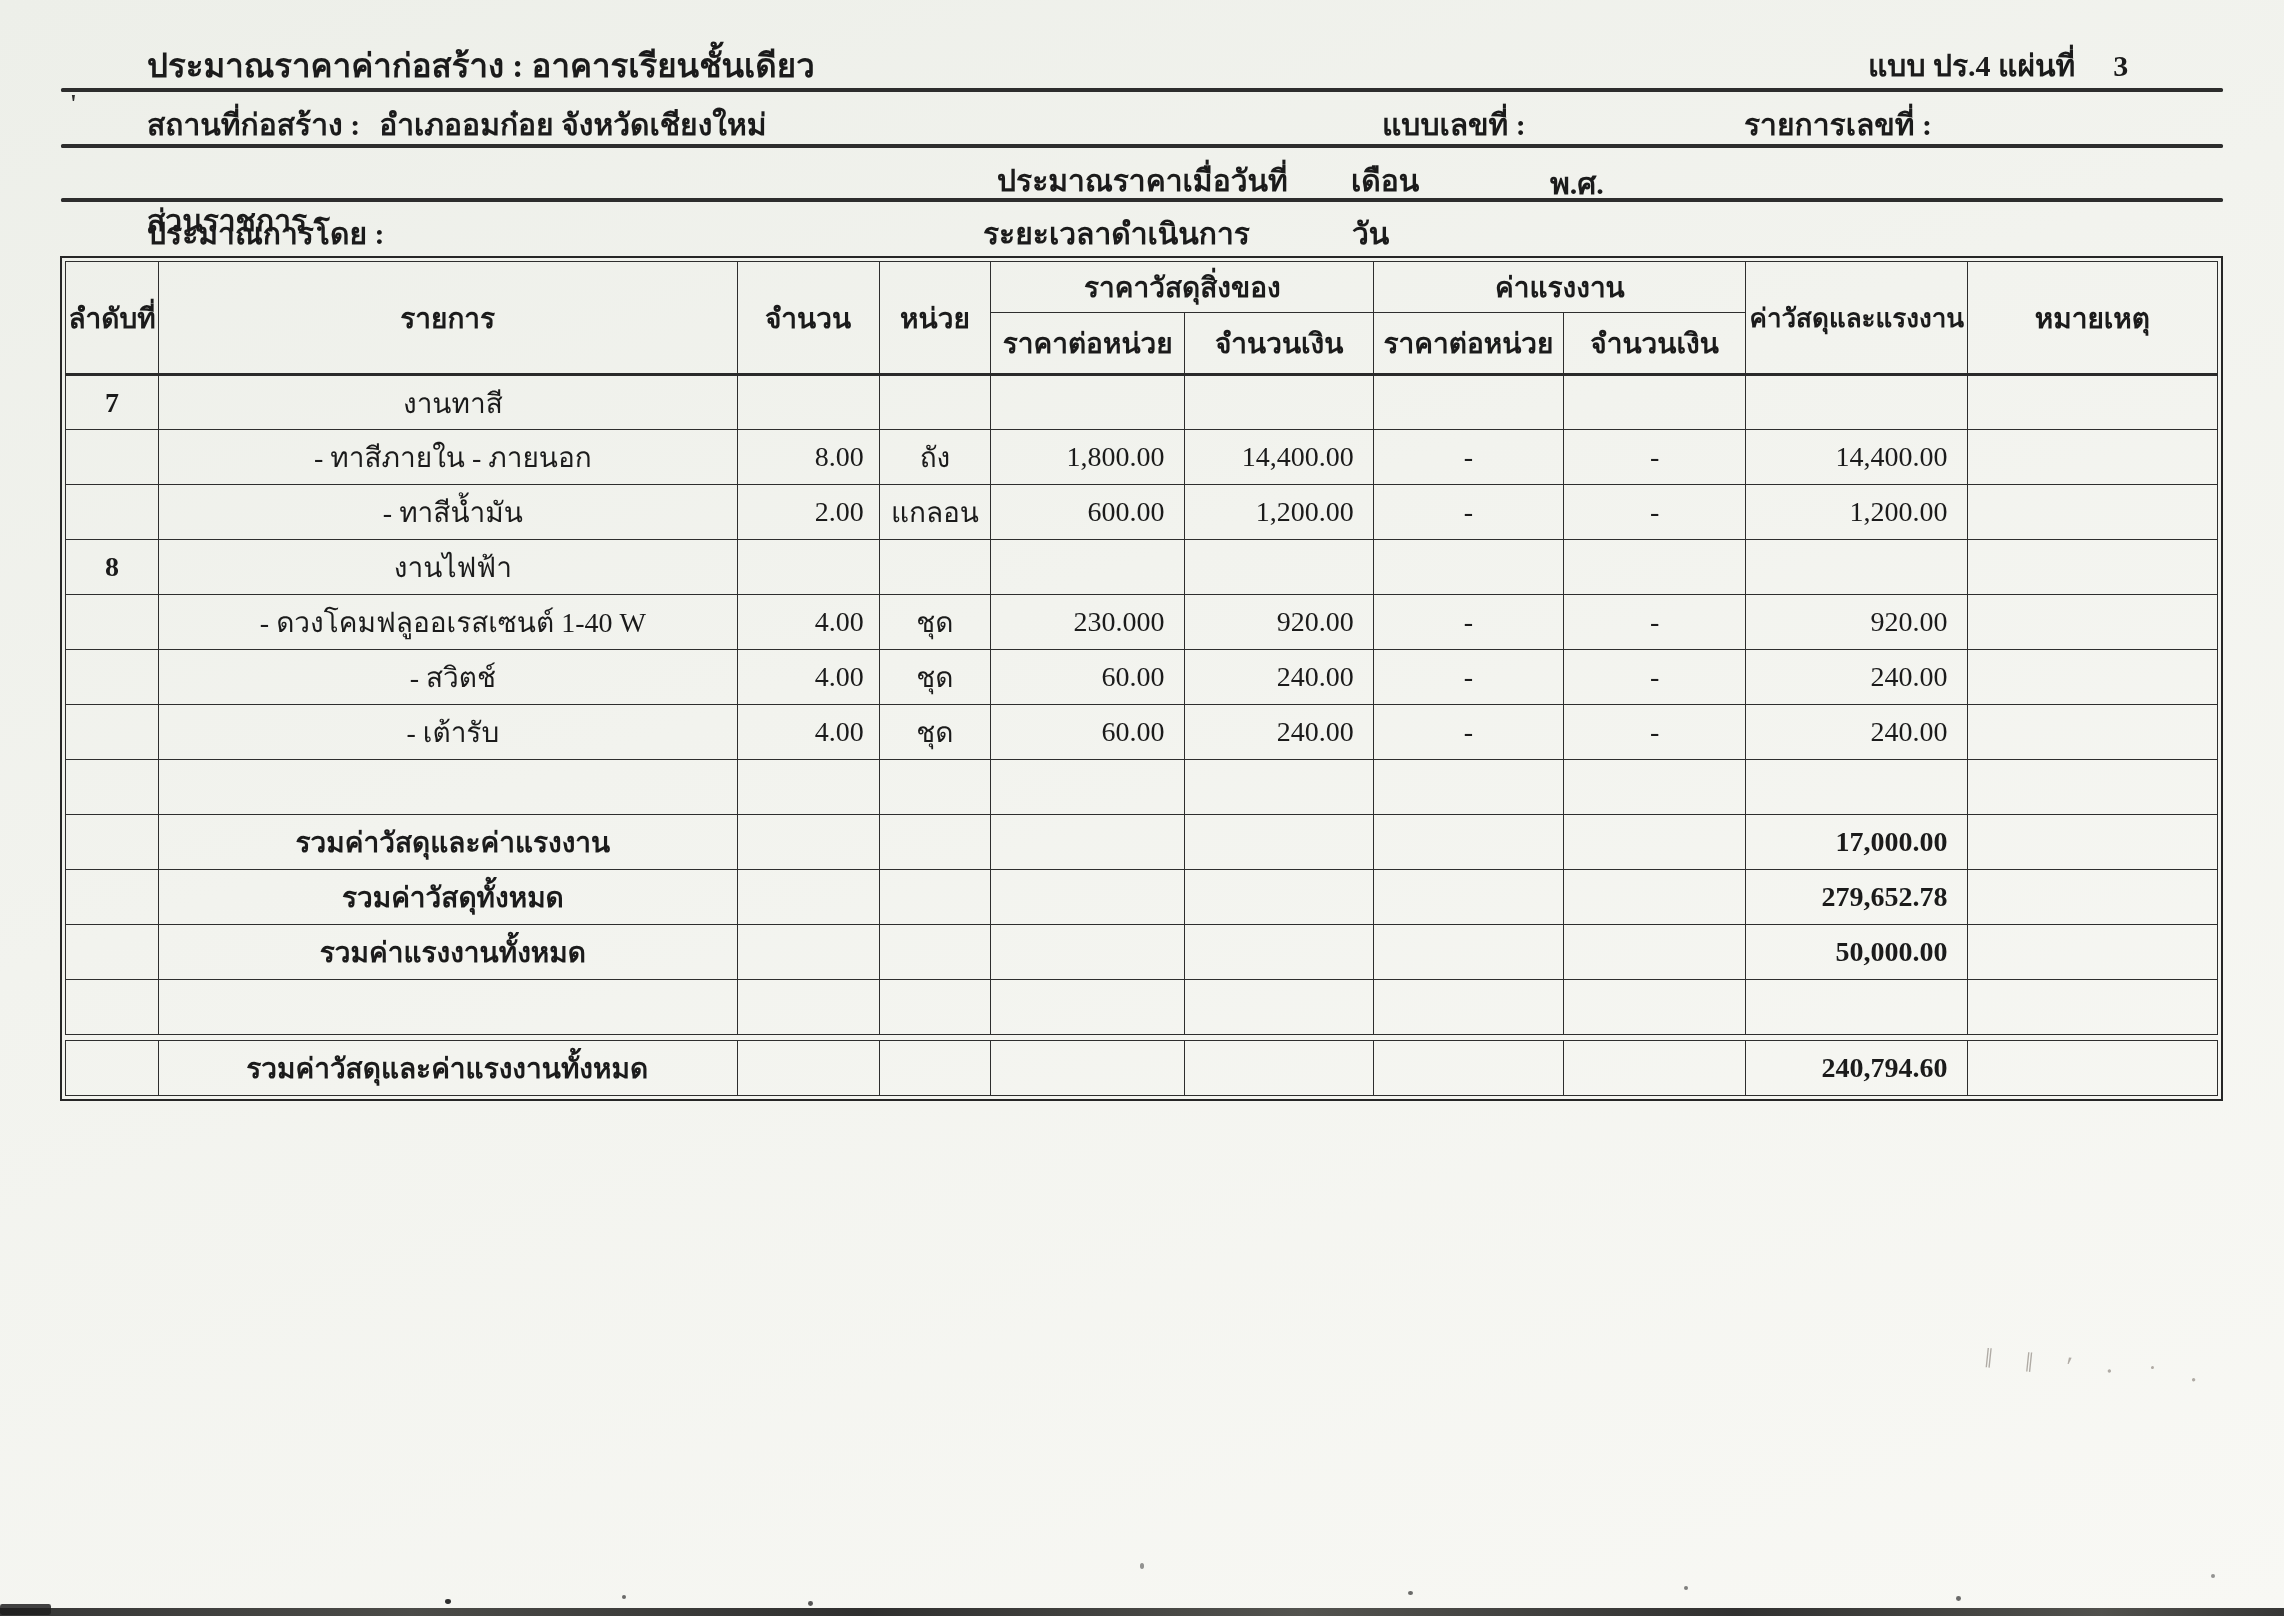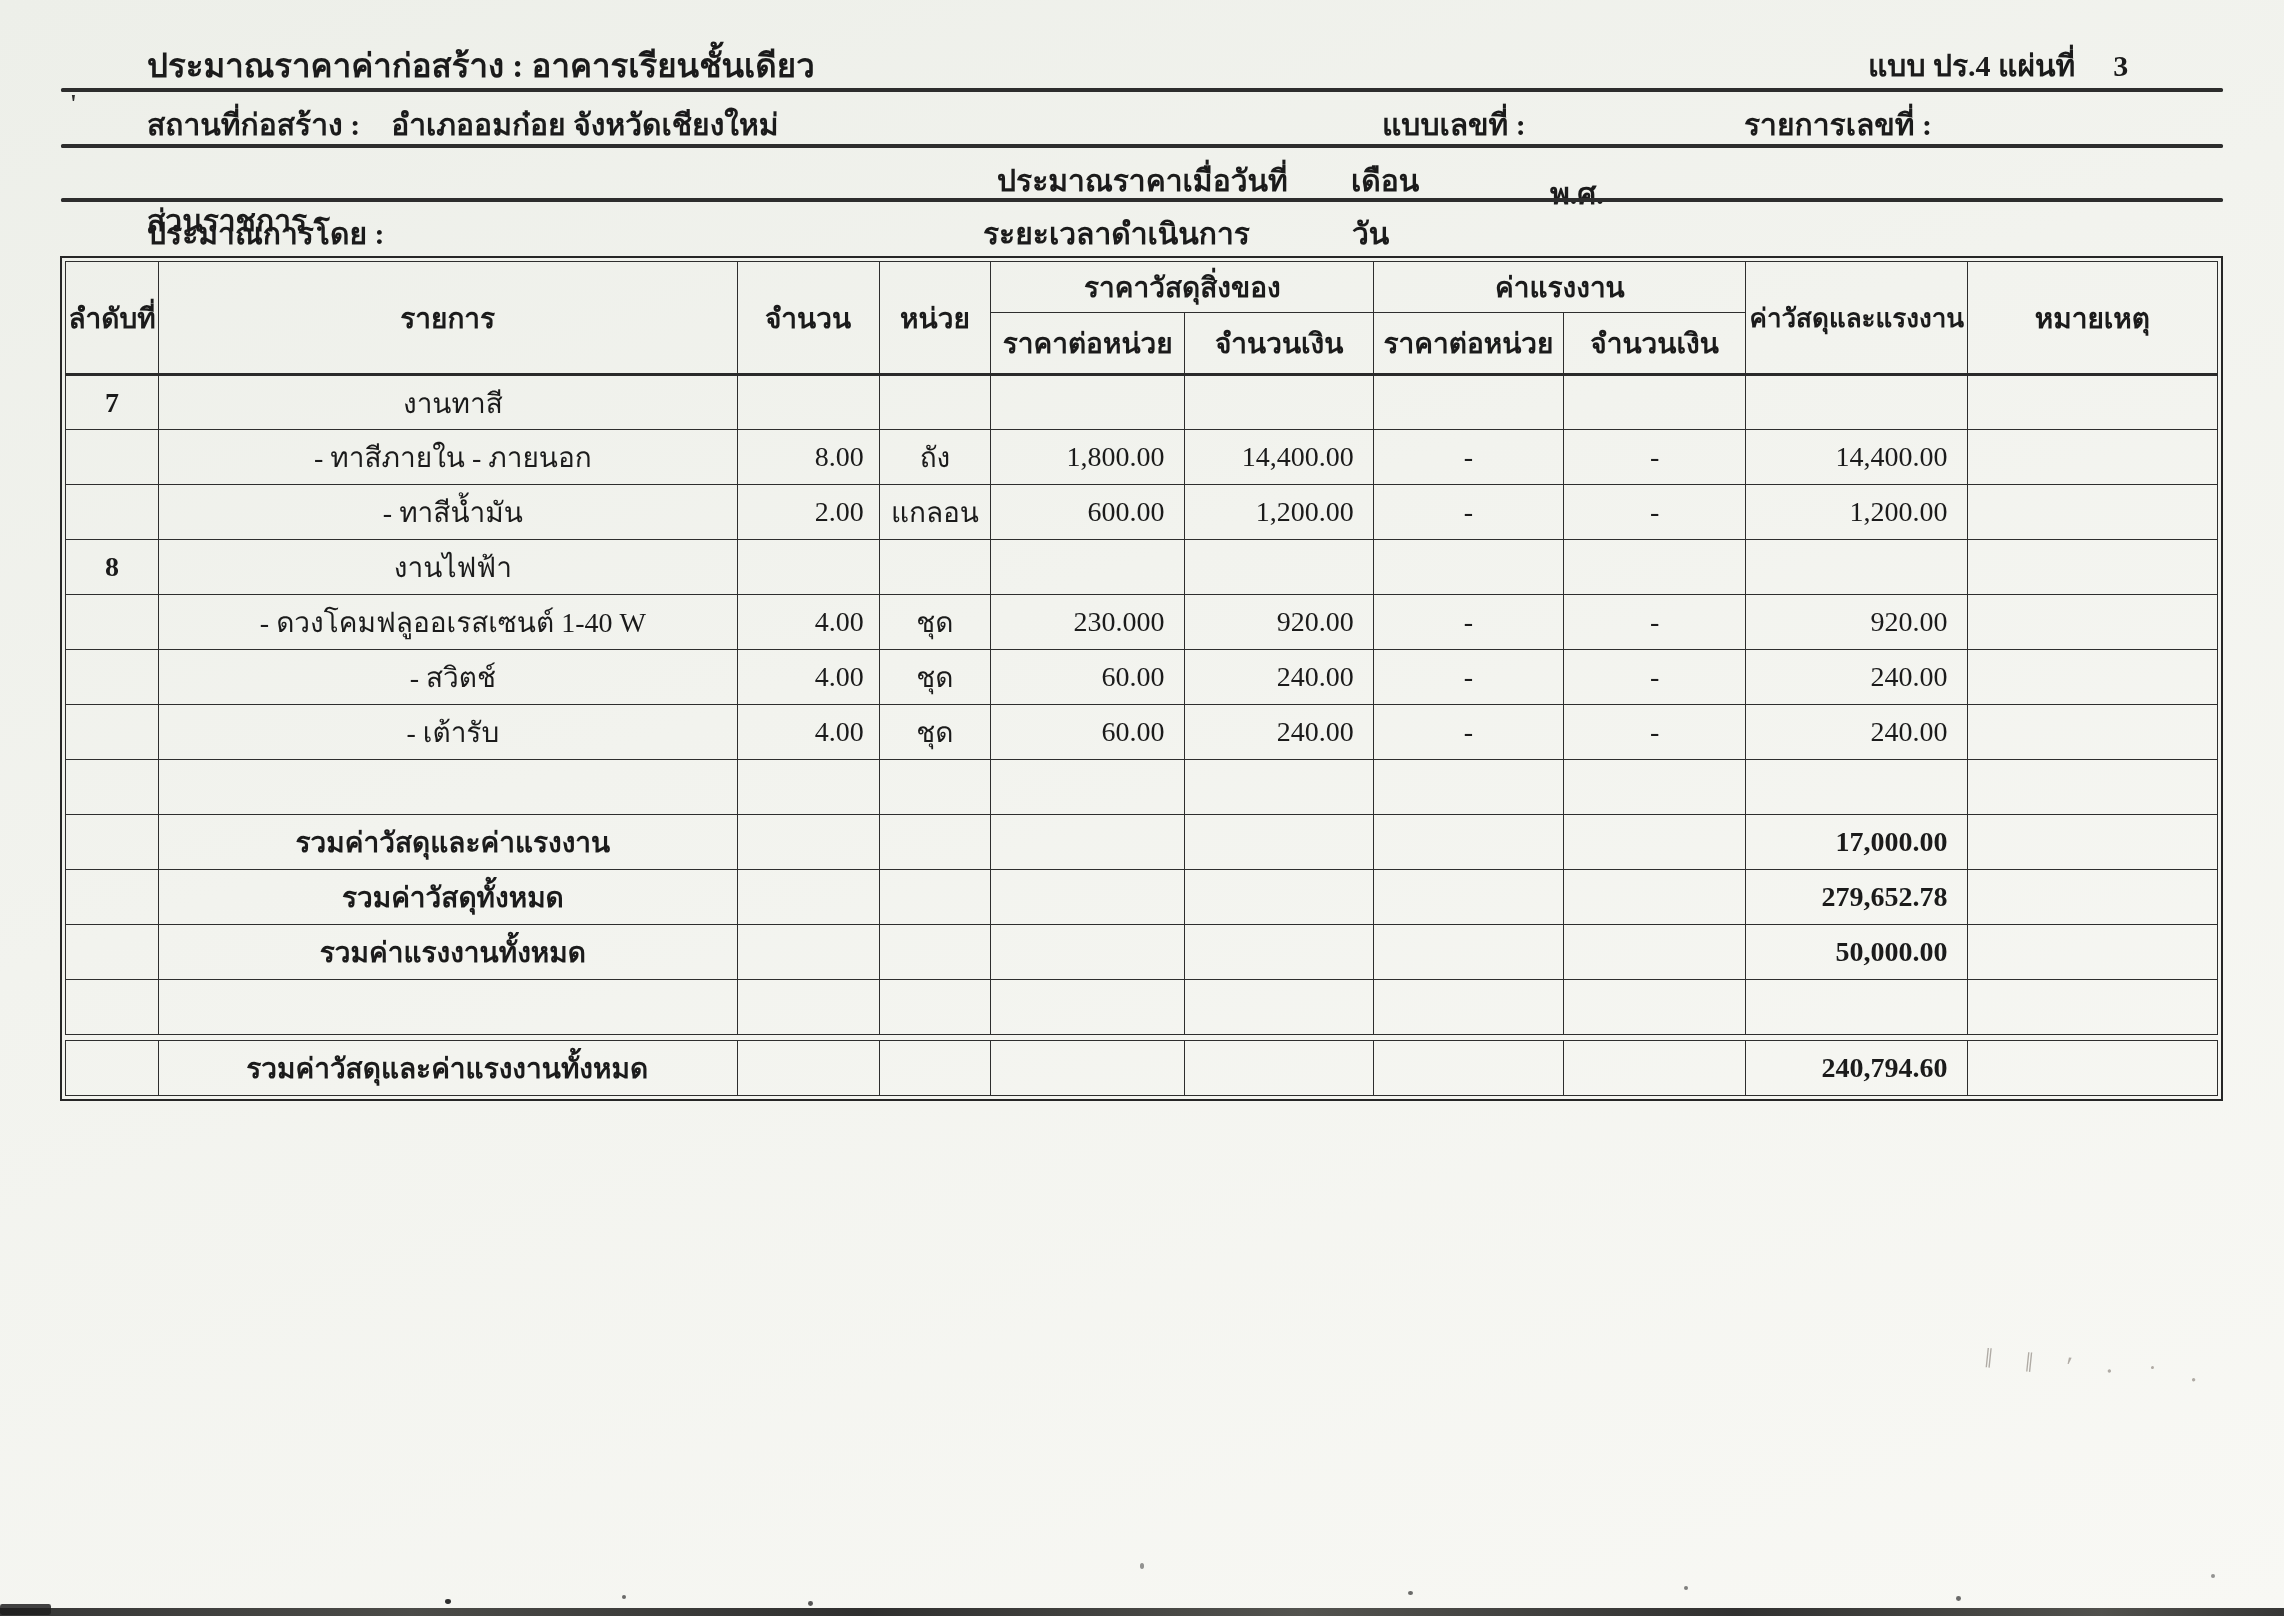--- a/index.html
+++ b/index.html
@@ -62,32 +62,32 @@
 
 <div class="page">
 
   <div class="abs hdr-text" style="left:147px;top:39px;font-size:33px;">ประมาณราคาค่าก่อสร้าง : อาคารเรียนชั้นเดียว</div>
   <div class="abs hdr-text flexrow" style="left:1868px;top:42px;gap:38px;">
     <span>แบบ ปร.4 แผ่นที่</span>
     <span>3</span>
   </div>
   <div class="hline" style="top:88px;"></div>
 
-  <div class="abs hdr-text flexrow" style="left:147px;top:101px;gap:31px;">
+  <div class="abs hdr-text flexrow" style="left:147px;top:101px;gap:19px;">
     <span>สถานที่ก่อสร้าง :</span>
     <span>อำเภออมก๋อย จังหวัดเชียงใหม่</span>
   </div>
   <div class="abs hdr-text" style="left:1382px;top:101px;">แบบเลขที่ :</div>
   <div class="abs hdr-text" style="left:1744px;top:101px;">รายการเลขที่ :</div>
   <div class="hline" style="top:144px;"></div>
 
   <div class="abs hdr-text" style="left:147px;top:157px;margin-top:40px;">ส่วนราชการ :</div>
   <div class="abs hdr-text" style="left:997px;top:157px;">ประมาณราคาเมื่อวันที่</div>
   <div class="abs hdr-text" style="left:1351px;top:157px;">เดือน</div>
-  <div class="abs hdr-text" style="left:1550px;top:170px;">พ.ศ.</div>
+  <div class="abs hdr-text" style="left:1550px;top:160px;">พ.ศ.</div>
   <div class="hline" style="top:198px;"></div>
 
   <div class="abs hdr-text" style="left:147px;top:210px;">ประมาณการโดย :</div>
   <div class="abs hdr-text" style="left:983px;top:210px;">ระยะเวลาดำเนินการ</div>
   <div class="abs hdr-text" style="left:1352px;top:210px;">วัน</div>
 
   <div class="table-wrap">
     <table class="main">
       <colgroup>
         <col style="width:4.3%">

